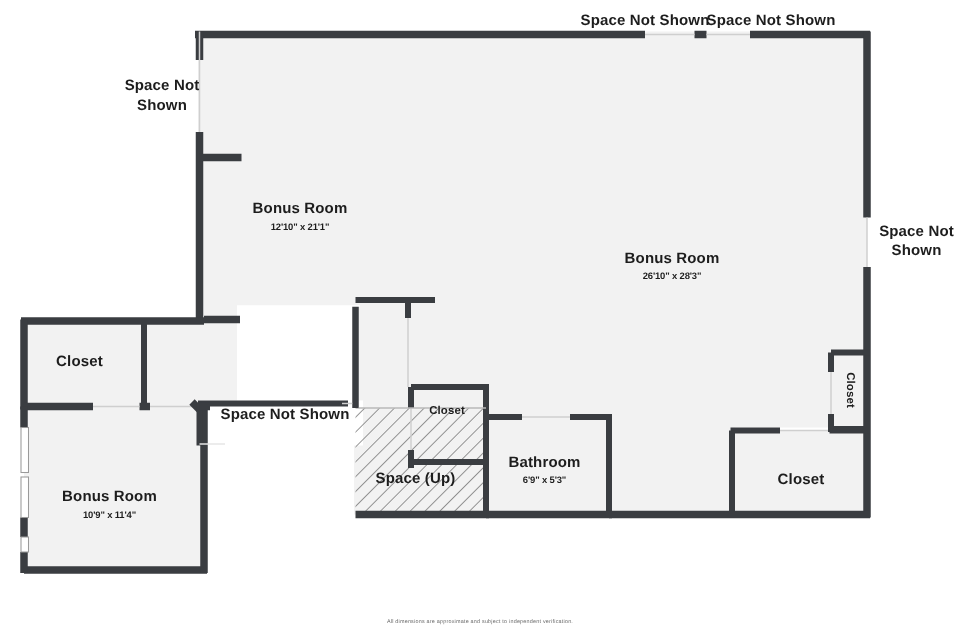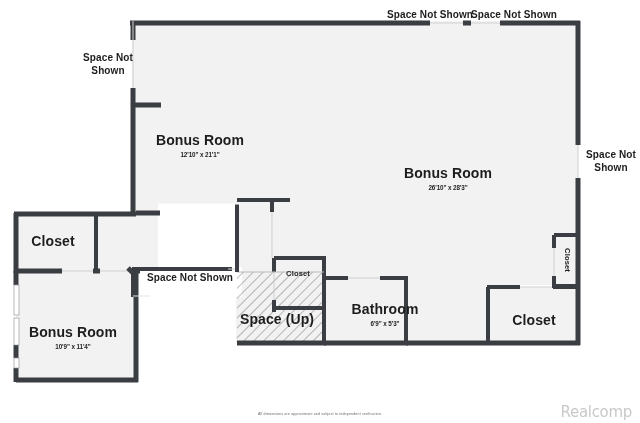--- a/index.html
+++ b/index.html
@@ -31,21 +31,21 @@
     text-align: center;
     color: #1d1d1d;
     font-weight: bold;
     line-height: 1.25;
     white-space: nowrap;
     transform: translate(-50%, -50%);
     pointer-events: none;
   }
   .lbl .name {
     display: block;
-    font-size: 14px;
+    font-size: 10px;
     letter-spacing: 0.1px;
   }
   .lbl .dims {
     display: block;
     font-size: 6.3px;
     letter-spacing: -0.1px;
     margin-top: 1px;
   }
   .lbl.small .name { font-size: 7.6px; }
   .lbl.sns .name { font-size: 10px; line-height: 1.3; }
@@ -206,21 +206,21 @@
   <div class="lbl" style="left:448px; top:178px;">
     <span class="name">Bonus Room</span>
     <span class="dims">26'10" x 28'3"</span>
   </div>
 
   <div class="lbl" style="left:73px; top:337px;">
     <span class="name">Bonus Room</span>
     <span class="dims">10'9" x 11'4"</span>
   </div>
 
-  <div class="lbl" style="left:363px; top:314px;margin-left:22px;">
+  <div class="lbl" style="left:363px; top:314px;">
     <span class="name">Bathroom</span>
     <span class="dims">6'9" x 5'3"</span>
   </div>
 
   <div class="lbl" style="left:53px; top:242px;">
     <span class="name">Closet</span>
   </div>
 
   <div class="lbl small" style="left:298px; top:274px;">
     <span class="name">Closet</span>
@@ -254,15 +254,14 @@
   <div class="lbl sns" style="left:611px; top:161px;">
     <span class="name">Space Not</span>
     <span class="name">Shown</span>
   </div>
 
   <div class="lbl sns" style="left:190px; top:277px;">
     <span class="name">Space Not Shown</span>
   </div>
 
   <div class="footnote">All dimensions are approximate and subject to independent verification.</div>
-  <div class="brand">Realcomp</div>
 
 </div>
 
 </body></html>

